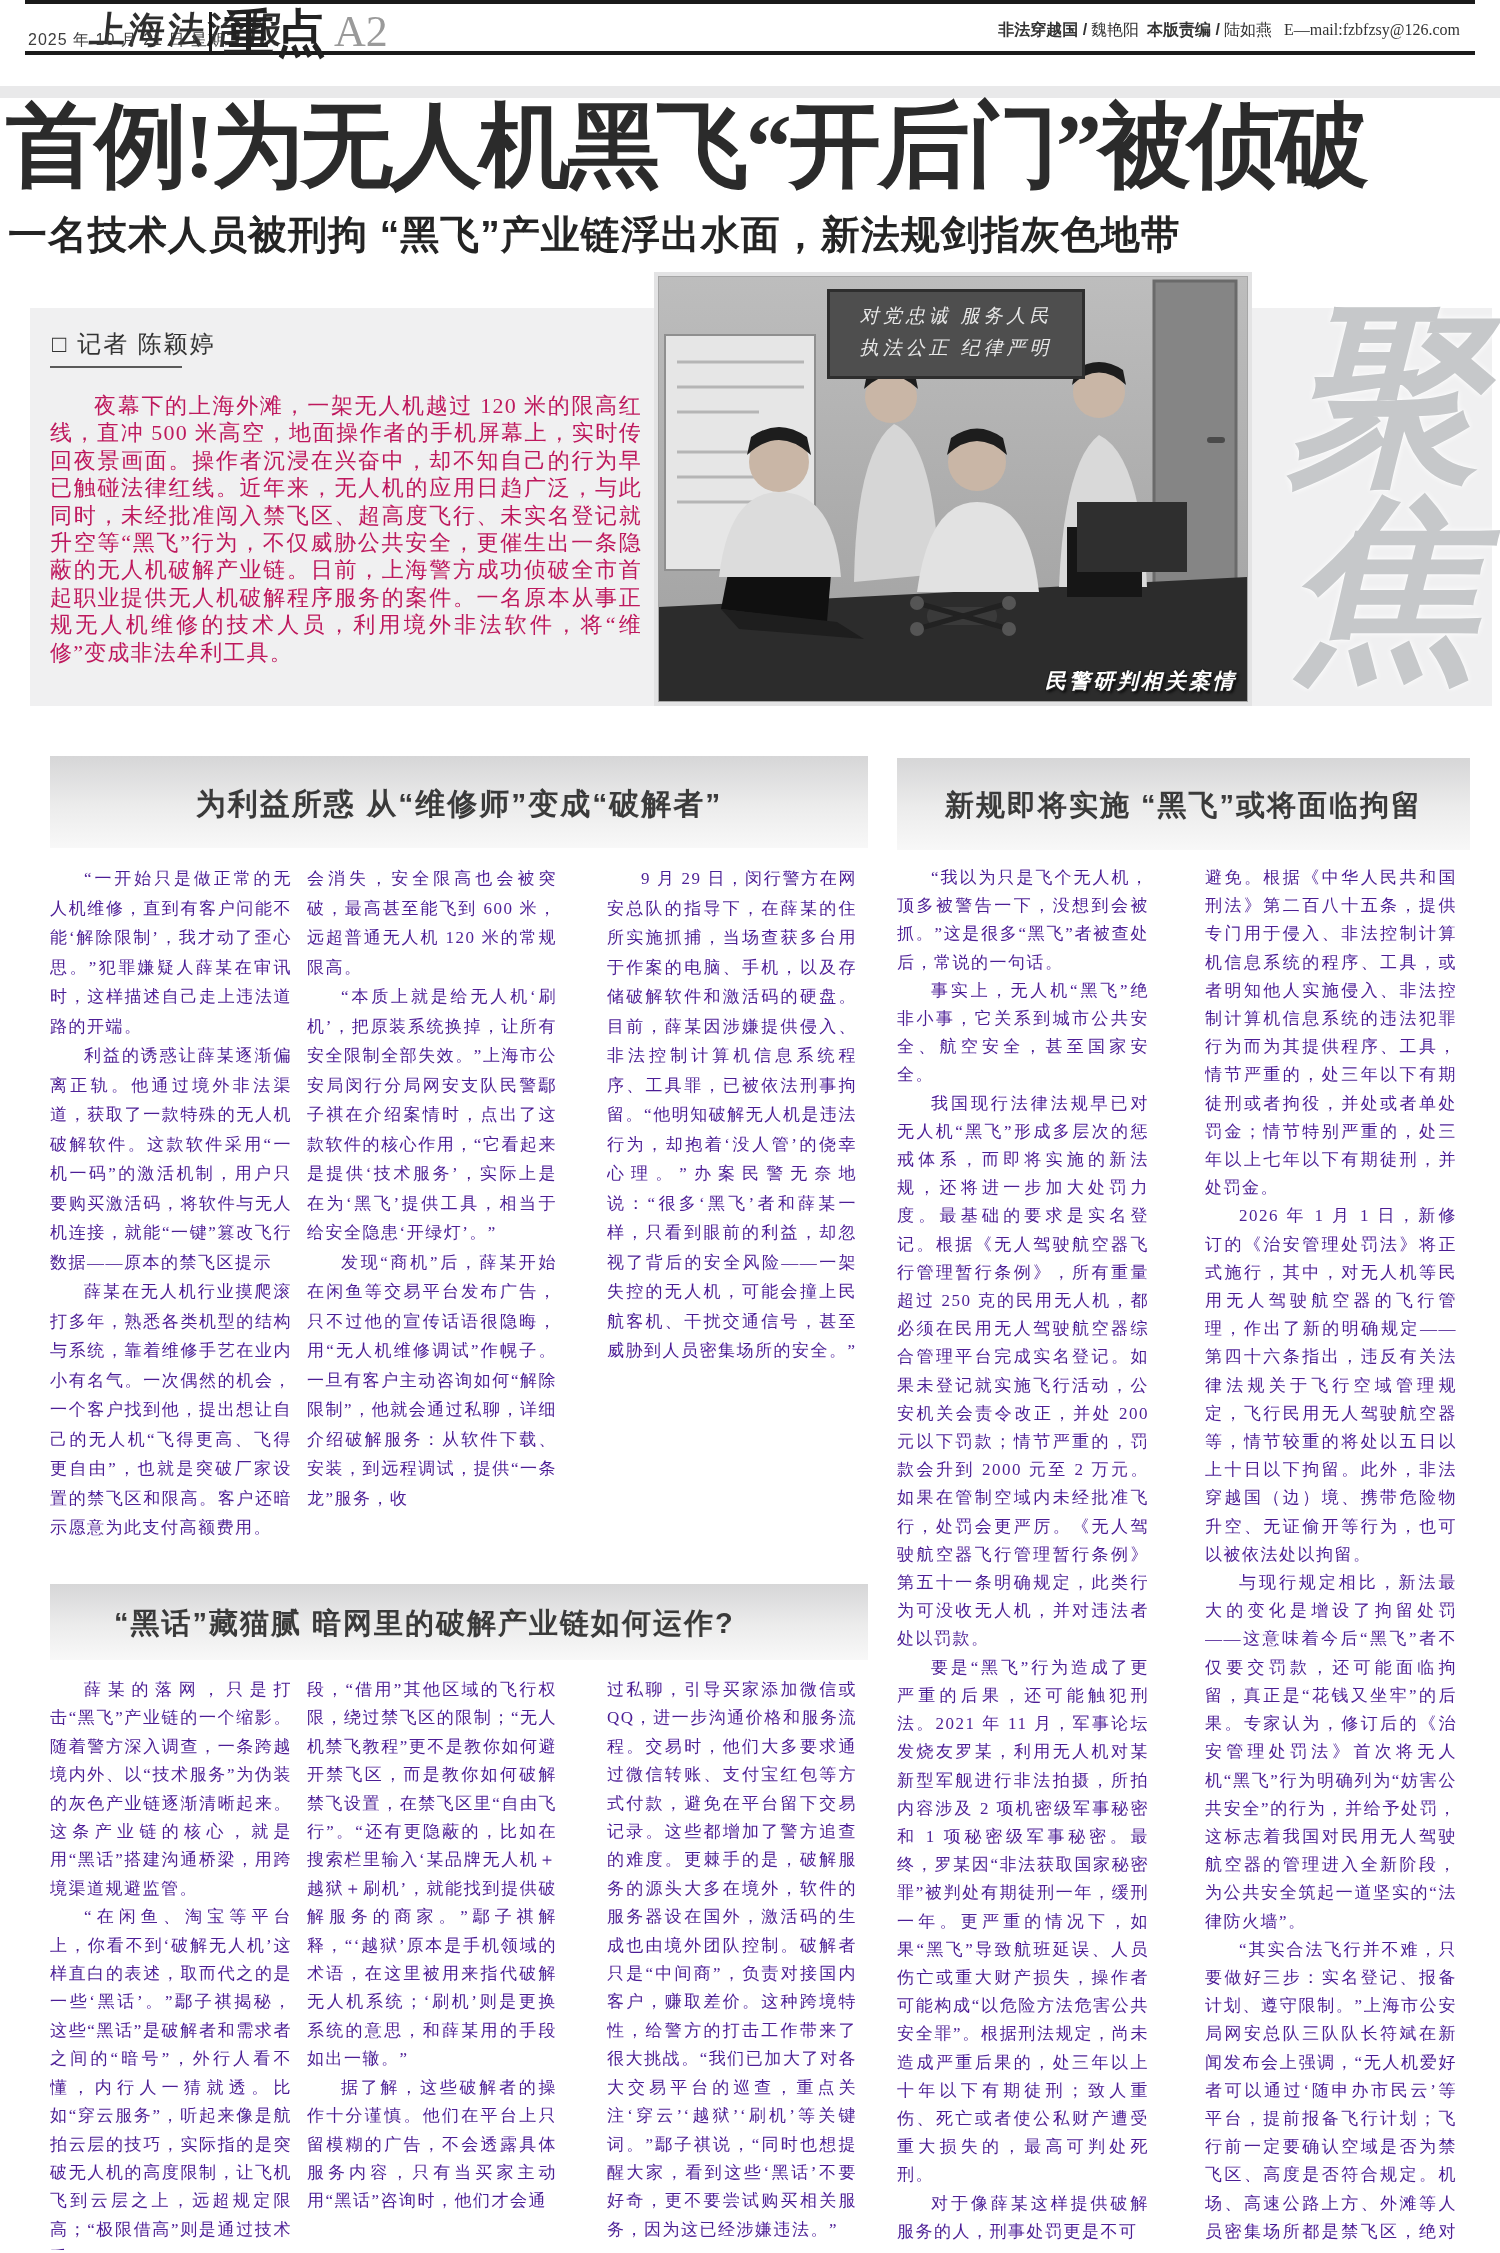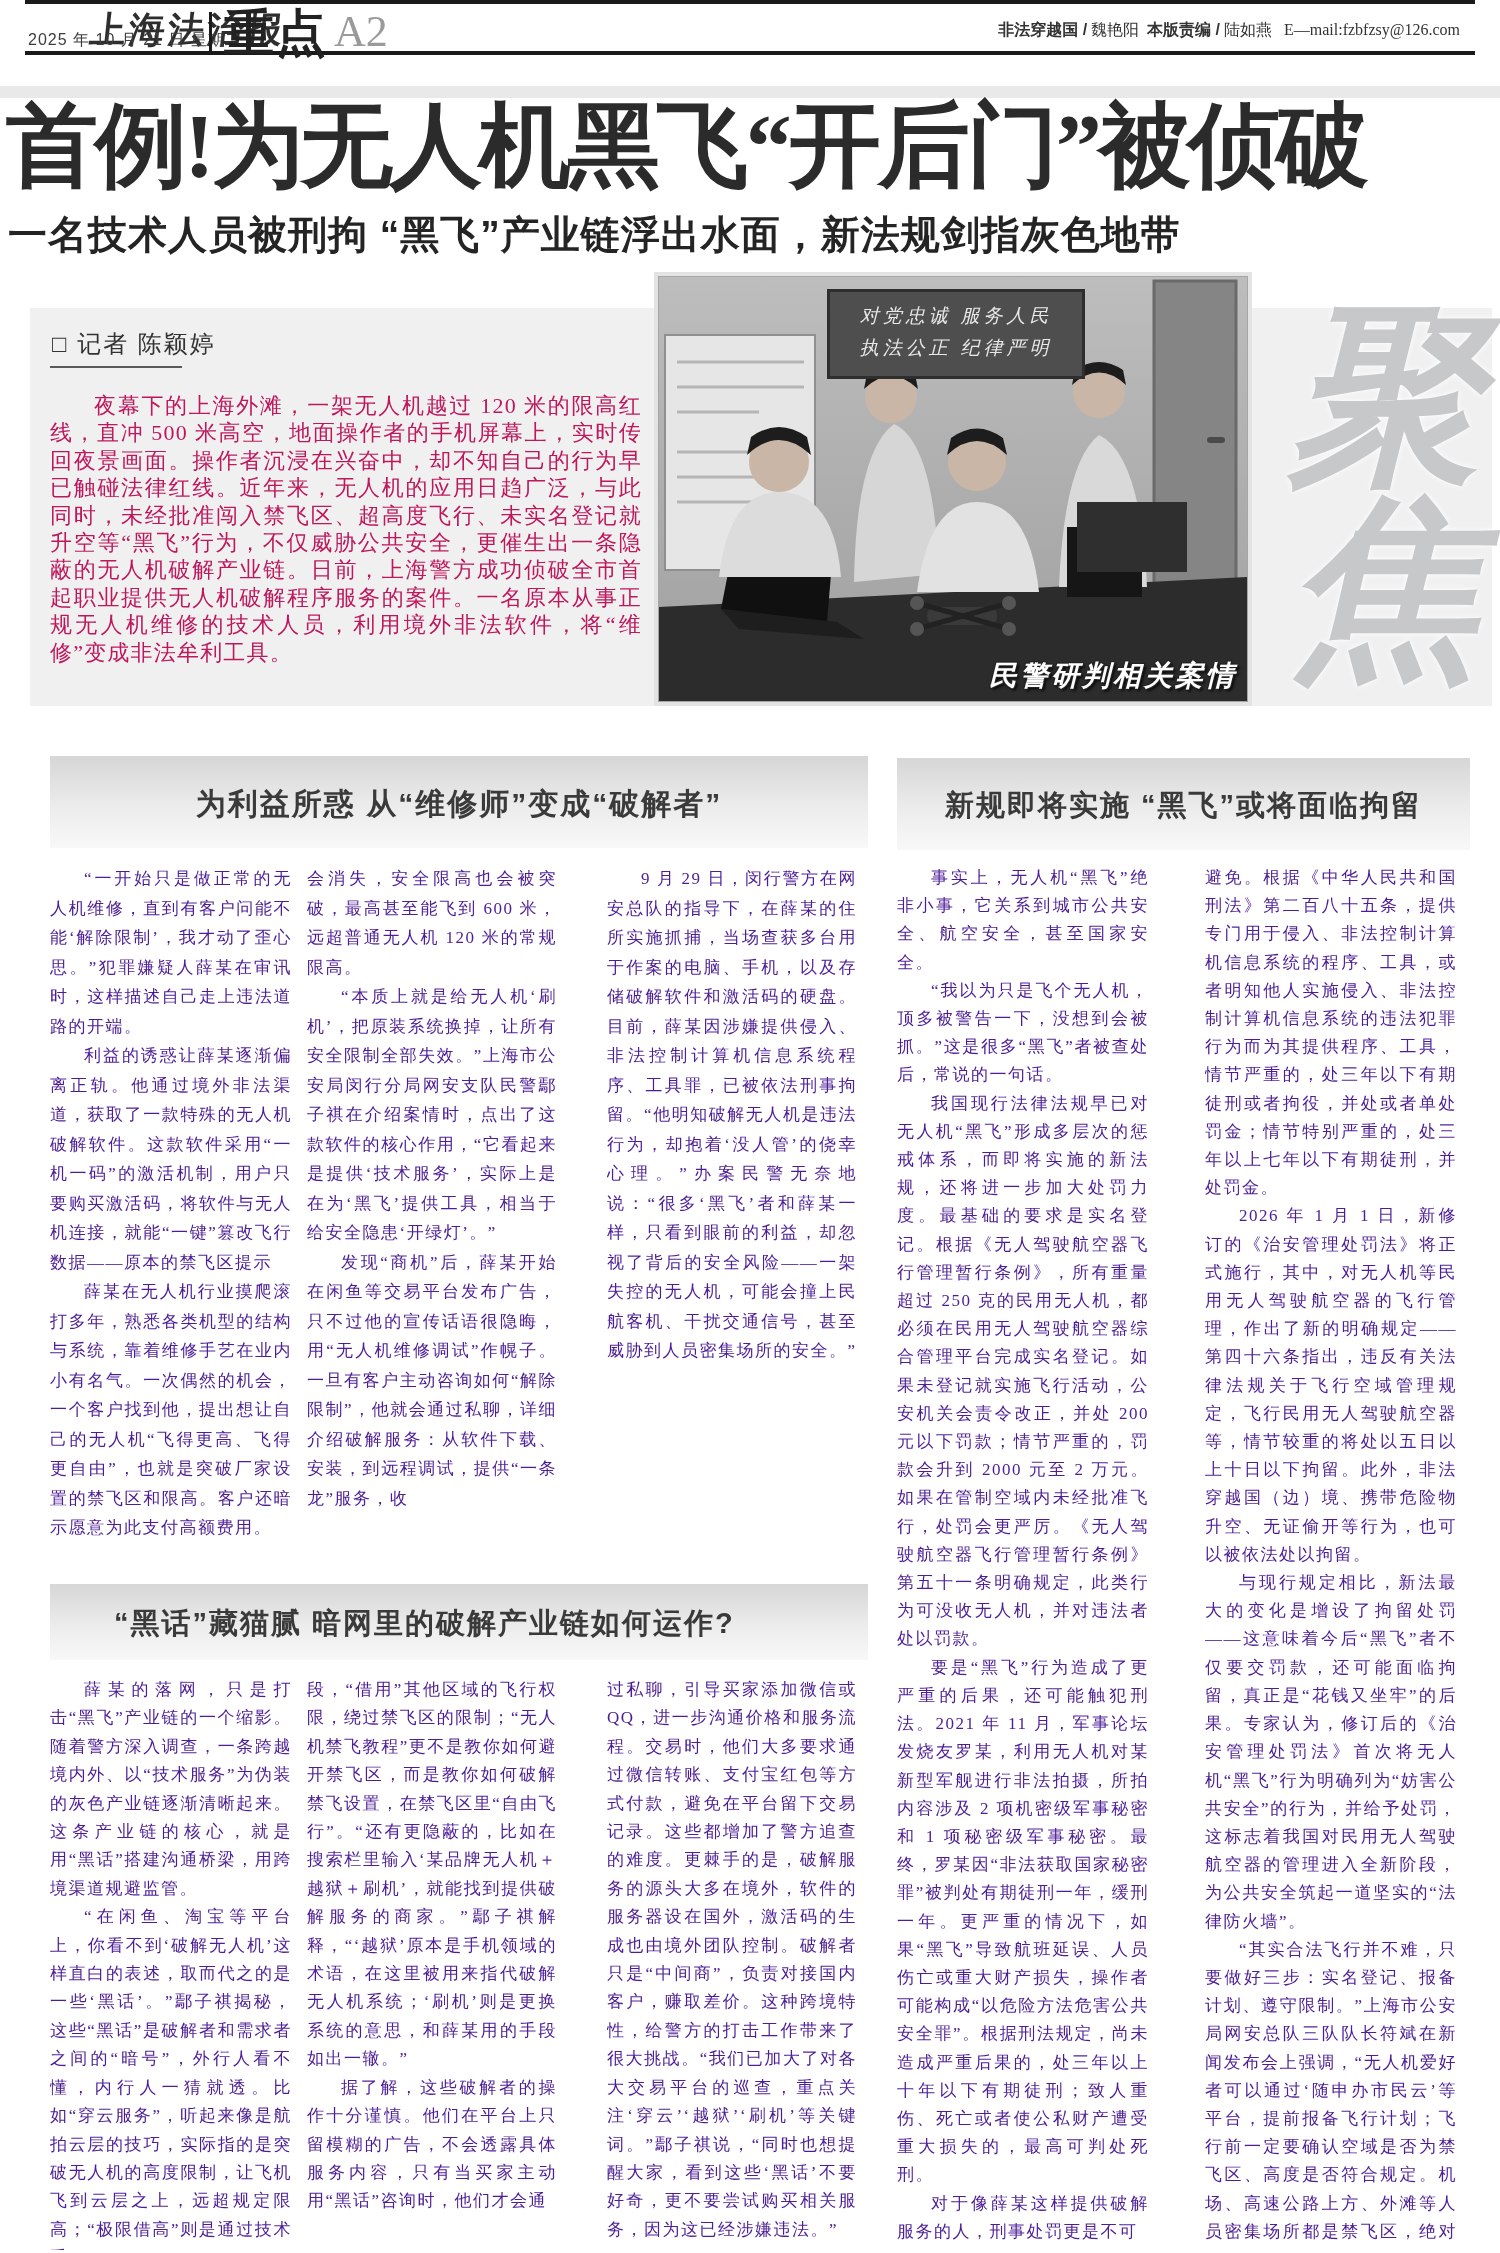--- a/index.html
+++ b/index.html
@@ -19,21 +19,21 @@
   
   .headline{font-weight:900;font-size:92px;line-height:1.02;color:#2b2b2b;letter-spacing:-3px;white-space:nowrap;}
   .subhead{font-weight:700;font-size:39px;color:#242424;letter-spacing:1px;white-space:nowrap;}
   
   .lead-panel{background:#f0f0f1;}
   .byline{font-size:24px;color:#333;letter-spacing:2px;}
   .lead-par{font-size:22px;line-height:27.4px;text-align:justify;color:#be185d;letter-spacing:1.2px;}
   .lead-par p{margin:0;text-indent:2em;}
   
   .photo{background:#c2410c;border:1px solid #a6a6a6;box-shadow:0 0 0 4px #e3e3e4;overflow:hidden;}
-  .photo-caption{font-weight:700;font-size:28px;color:#fff;letter-spacing:3px;font-style:italic;
+  .photo-caption{font-weight:700;font-size:21px;color:#fff;letter-spacing:3px;font-style:italic;
      text-shadow:1px 1px 0 #222,-1px -1px 0 #222,1px -1px 0 #222,-1px 1px 0 #222,2px 2px 3px #000;}
   .plaque{background:#4e4e4e;border:3px solid #2e2e2e;color:#e8e8e8;text-align:center;
      font-style:italic;font-size:19px;letter-spacing:4px;line-height:1.7;}
   .focus-char{font-size:192px;line-height:190px;font-weight:700;color:#c6c8ca;font-style:italic;
      text-shadow:0 0 2px #fff,0 0 6px #fff;}
   
   .band{background:linear-gradient(180deg,#d6d6d7 0%,#ececec 55%,#f8f8f8 100%);}
   .band-title{font-family:"Liberation Sans","DejaVu Sans",sans-serif;font-weight:700;color:#3a3a3a;
      font-size:30px;letter-spacing:2px;white-space:nowrap;}
   .center{text-align:center;}
@@ -165,22 +165,22 @@
       <p class="para">发现“商机”后，薛某开始在闲鱼等交易平台发布广告，只不过他的宣传话语很隐晦，用“无人机维修调试”作幌子。一旦有客户主动咨询如何“解除限制”，他就会通过私聊，详细介绍破解服务：从软件下载、安装，到远程调试，提供“一条龙”服务，收</p>
     </div>
   <div class="abs newscol lh-a" style="left:607px;top:864px;width:250px;height:692px;">
       <p class="para">9 月 29 日，闵行警方在网安总队的指导下，在薛某的住所实施抓捕，当场查获多台用于作案的电脑、手机，以及存储破解软件和激活码的硬盘。目前，薛某因涉嫌提供侵入、非法控制计算机信息系统程序、工具罪，已被依法刑事拘留。“他明知破解无人机是违法行为，却抱着‘没人管’的侥幸心理。”办案民警无奈地说：“很多‘黑飞’者和薛某一样，只看到眼前的利益，却忽视了背后的安全风险——一架失控的无人机，可能会撞上民航客机、干扰交通信号，甚至威胁到人员密集场所的安全。”</p>
     </div>
 
   <div class="abs band center" style="left:897px;top:758px;width:573px;height:92px;">
     <div class="band-title" style="margin-top:28px;font-size:29px;">新规即将实施  “黑飞”或将面临拘留</div>
   </div>
   <div class="abs newscol lh-b" style="left:897px;top:864px;width:252px;height:1384px;">
+      <p class="para">“我以为只是飞个无人机，顶多被警告一下，没想到会被抓。”这是很多“黑飞”者被查处后，常说的一句话。</p>
       <p class="para">事实上，无人机“黑飞”绝非小事，它关系到城市公共安全、航空安全，甚至国家安全。</p>
-      <p class="para">“我以为只是飞个无人机，顶多被警告一下，没想到会被抓。”这是很多“黑飞”者被查处后，常说的一句话。</p>
       <p class="para">我国现行法律法规早已对无人机“黑飞”形成多层次的惩戒体系，而即将实施的新法规，还将进一步加大处罚力度。最基础的要求是实名登记。根据《无人驾驶航空器飞行管理暂行条例》，所有重量超过 250 克的民用无人机，都必须在民用无人驾驶航空器综合管理平台完成实名登记。如果未登记就实施飞行活动，公安机关会责令改正，并处 200 元以下罚款；情节严重的，罚款会升到 2000 元至 2 万元。如果在管制空域内未经批准飞行，处罚会更严厉。《无人驾驶航空器飞行管理暂行条例》第五十一条明确规定，此类行为可没收无人机，并对违法者处以罚款。</p>
       <p class="para">要是“黑飞”行为造成了更严重的后果，还可能触犯刑法。2021 年 11 月，军事论坛发烧友罗某，利用无人机对某新型军舰进行非法拍摄，所拍内容涉及 2 项机密级军事秘密和 1 项秘密级军事秘密。最终，罗某因“非法获取国家秘密罪”被判处有期徒刑一年，缓刑一年。更严重的情况下，如果“黑飞”导致航班延误、人员伤亡或重大财产损失，操作者可能构成“以危险方法危害公共安全罪”。根据刑法规定，尚未造成严重后果的，处三年以上十年以下有期徒刑；致人重伤、死亡或者使公私财产遭受重大损失的，最高可判处死刑。</p>
       <p class="para">对于像薛某这样提供破解服务的人，刑事处罚更是不可</p>
     </div>
   <div class="abs newscol lh-b" style="left:1205px;top:864px;width:252px;height:1384px;">
       <p class="para cont">避免。根据《中华人民共和国刑法》第二百八十五条，提供专门用于侵入、非法控制计算机信息系统的程序、工具，或者明知他人实施侵入、非法控制计算机信息系统的违法犯罪行为而为其提供程序、工具，情节严重的，处三年以下有期徒刑或者拘役，并处或者单处罚金；情节特别严重的，处三年以上七年以下有期徒刑，并处罚金。</p>
       <p class="para">2026 年 1 月 1 日，新修订的《治安管理处罚法》将正式施行，其中，对无人机等民用无人驾驶航空器的飞行管理，作出了新的明确规定——第四十六条指出，违反有关法律法规关于飞行空域管理规定，飞行民用无人驾驶航空器等，情节较重的将处以五日以上十日以下拘留。此外，非法穿越国（边）境、携带危险物升空、无证偷开等行为，也可以被依法处以拘留。</p>
       <p class="para">与现行规定相比，新法最大的变化是增设了拘留处罚——这意味着今后“黑飞”者不仅要交罚款，还可能面临拘留，真正是“花钱又坐牢”的后果。专家认为，修订后的《治安管理处罚法》首次将无人机“黑飞”行为明确列为“妨害公共安全”的行为，并给予处罚，这标志着我国对民用无人驾驶航空器的管理进入全新阶段，为公共安全筑起一道坚实的“法律防火墙”。</p>
       <p class="para">“其实合法飞行并不难，只要做好三步：实名登记、报备计划、遵守限制。”上海市公安局网安总队三队队长符斌在新闻发布会上强调，“无人机爱好者可以通过‘随申办市民云’等平台，提前报备飞行计划；飞行前一定要确认空域是否为禁飞区、高度是否符合规定。机场、高速公路上方、外滩等人员密集场所都是禁飞区，绝对不能闯。”符斌还特别提醒，“所有为无人机‘黑飞’提供技术支持的‘代破解’服务，均属违法犯罪行为。”</p>
     </div>

